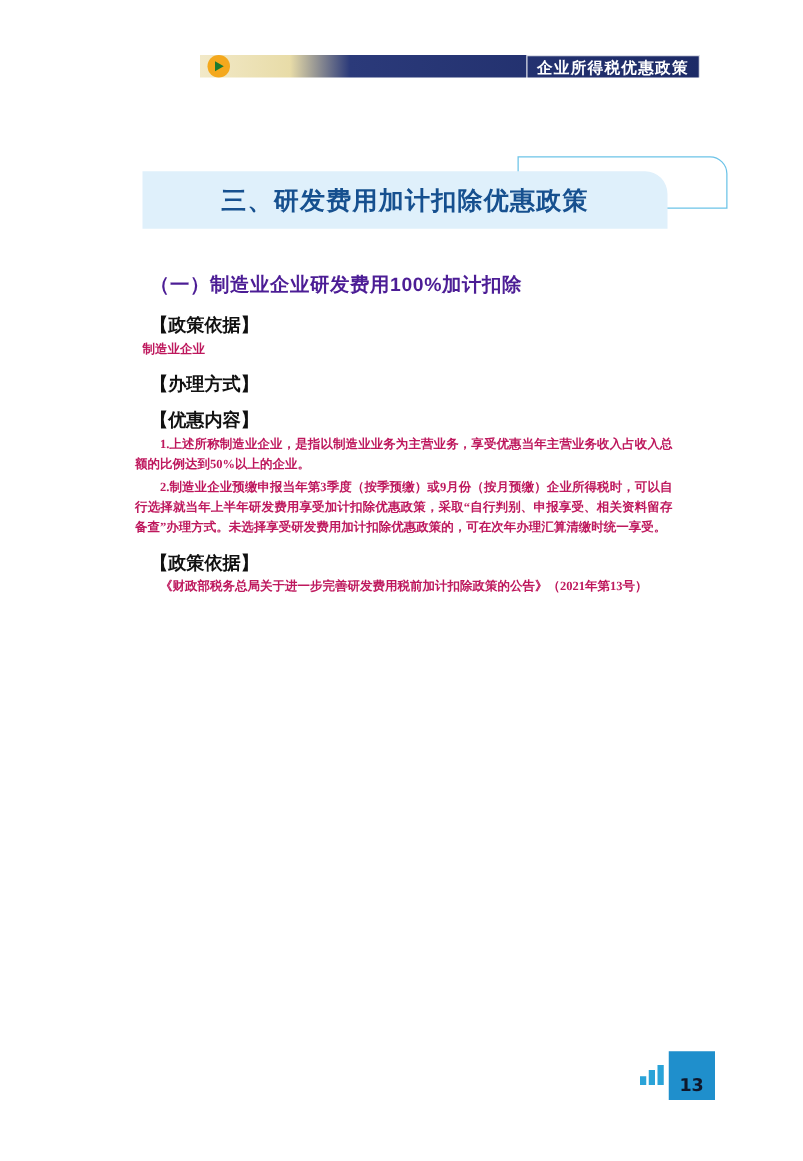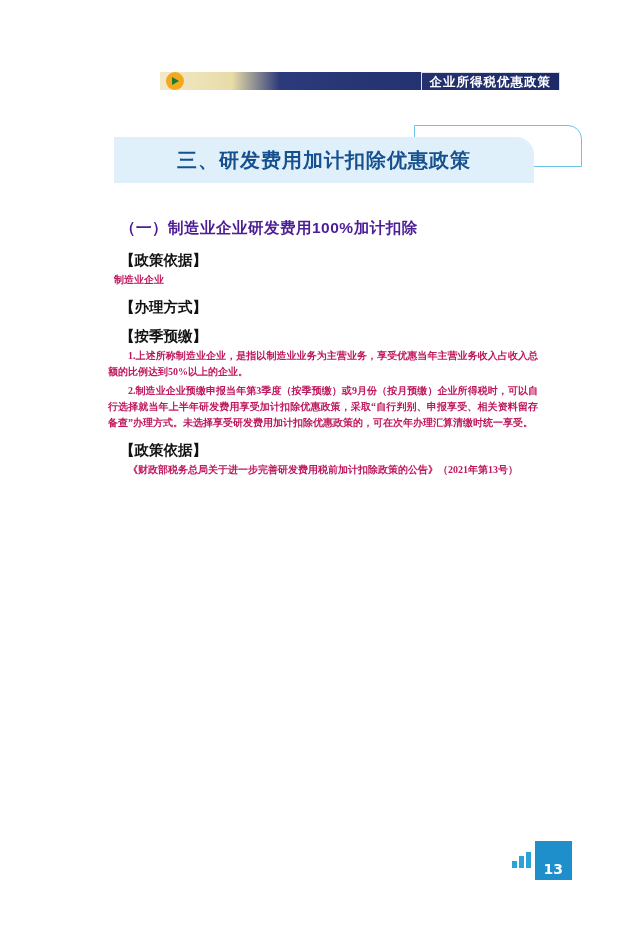--- a/index.html
+++ b/index.html
@@ -16,21 +16,21 @@
     height: 929px;
     background: #ffffff;
     margin: 0 auto;
     overflow: hidden;
     box-sizing: border-box;
   }
 
   
   .header {
     position: absolute;
-    top: 68px;
+    top: 40px;
     left: 0;
     width: 642px;
     height: 26px;
   }
   .header-bar {
     position: absolute;
     top: 4px;
     left: 160px;
     width: 400px;
     height: 18px;
@@ -175,21 +175,21 @@
     display: block;
     width: 5px;
     background: #2aa3d8;
     margin-right: 2px;
   }
   .footer-deco i:nth-child(1) { height: 7px; }
   .footer-deco i:nth-child(2) { height: 12px; }
   .footer-deco i:nth-child(3) { height: 16px; }
   .footer-num {
     background: #1f8fcc;
-    color: #ffffff;
+    color: #0f172a;
     font-family: "DejaVu Sans", "Liberation Sans", sans-serif;
     font-weight: bold;
     font-size: 14px;
     padding: 20px 9px 3px 9px;
     line-height: 16px;
   }
 </style>
 </head>
 <body>
 
@@ -209,21 +209,21 @@
 
   <div class="content">
 
     <div class="subtitle">（一）制造业企业研发费用100%加计扣除</div>
 
     <div class="label">【政策依据】</div>
     <p class="para plain noindent">制造业企业</p>
 
     <div class="label">【办理方式】</div>
 
-    <div class="label">【按季预缴】</div>
+    <div class="label">【优惠内容】</div>
     <p class="para indent">1.上述所称制造业企业，是指以制造业业务为主营业务，享受优惠当年主营业务收入占收入总额的比例达到50%以上的企业。</p>
     <p class="para indent">2.制造业企业预缴申报当年第3季度（按季预缴）或9月份（按月预缴）企业所得税时，可以自行选择就当年上半年研发费用享受加计扣除优惠政策，采取“自行判别、申报享受、相关资料留存备查”办理方式。未选择享受研发费用加计扣除优惠政策的，可在次年办理汇算清缴时统一享受。</p>
 
     <div class="label">【政策依据】</div>
     <p class="para indent">《财政部税务总局关于进一步完善研发费用税前加计扣除政策的公告》（2021年第13号）</p>
 
   </div>
 
   <div class="footer">
     <span class="footer-deco">

